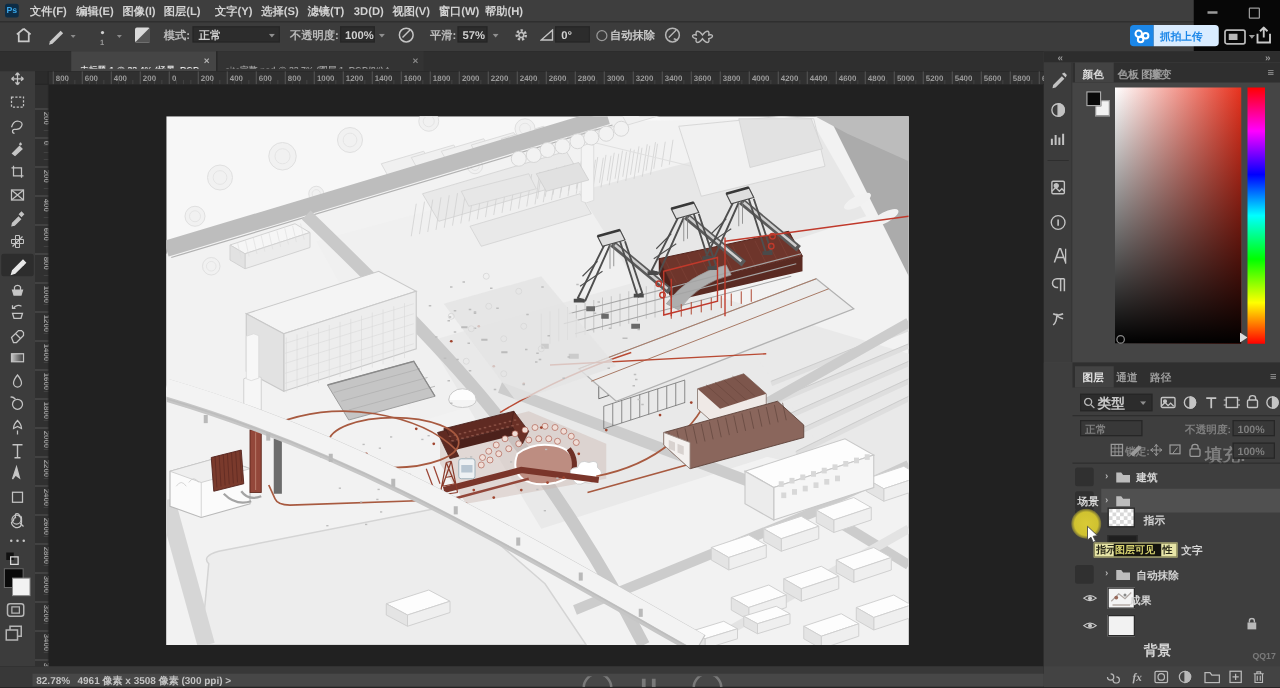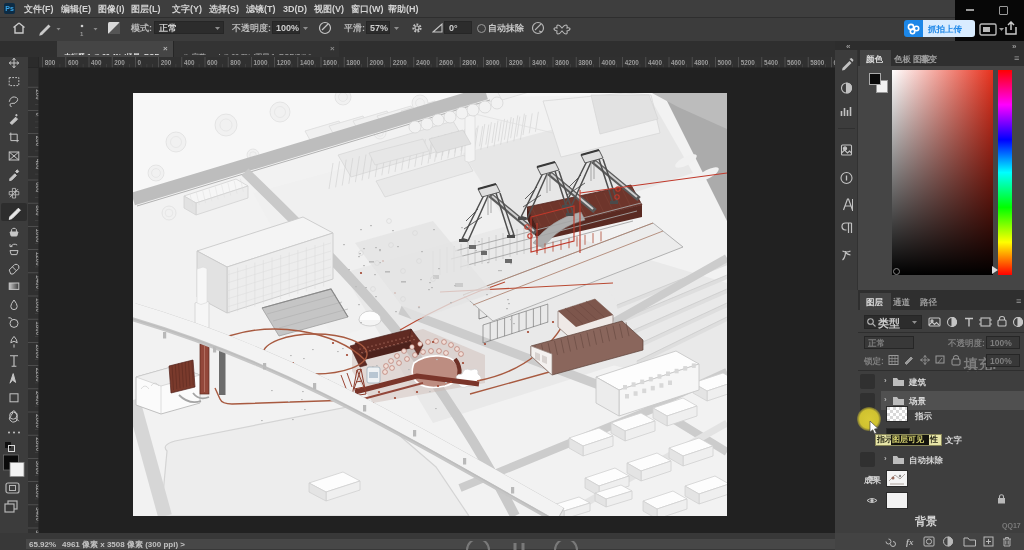--- a/index.html
+++ b/index.html
@@ -1203,21 +1203,21 @@
 <circle cx="90" cy="7" r="4.5"></circle>
         <path d="M90 2.5 a4.5 4.5 0 0 1 0 9z" fill="#c5c5c5"></path>
 </g>
     </svg>
 <div class="abs" style="left:858px;top:332px;width:166px;height:0.8px;background:#2e2e2e"></div>
 <div class="abs" style="left:864px;top:336px;width:50px;height:13px;background:#383838;border:1px solid #262626;box-sizing:border-box;"></div>
 <span class="abs t" style="left:868px;top:339px;color:#7e7e7e;font-size:8.5px">正常</span>
 <span class="abs t" style="left:948px;top:339px;color:#7e7e7e;font-size:8.5px">不透明度:</span>
 <div class="abs" style="left:986px;top:336px;width:34px;height:13px;background:#383838;border:1px solid #262626;box-sizing:border-box;"></div>
 <span class="abs t" style="left:990px;top:339px;color:#7e7e7e;font-size:8.5px">100%</span>
-<span class="abs t" style="left:864px;top:357px;color:#7e7e7e;font-size:8.5px">锁定:</span>
+<span class="abs t" style="left:900px;top:357px;color:#7e7e7e;font-size:8.5px">锁定:</span>
 <svg class="abs" style="left:888px;top:354px" width="75" height="12" viewBox="0 0 75 12">
 <g stroke="#9a9a9a" stroke-width="1" fill="none">
 <rect x="1" y="1.5" width="9" height="9"></rect>
         <path d="M1 4.5 h9 M1 7.5 h9 M4 1.5 v9 M7 1.5 v9" stroke-width="0.7"></path>
 <path d="M17 9 l6 -6 1.5 1.5 -6 6z" fill="#9a9a9a"></path>
 <path d="M37 1.5 v9 M32.5 6 h9 M37 1.5 l-1.5 2 M37 1.5 l1.5 2 M37 10.5 l-1.5 -2 M37 10.5 l1.5 -2 M32.5 6 l2 -1.5 M32.5 6 l2 1.5 M41.5 6 l-2 -1.5 M41.5 6 l-2 1.5" stroke-width="0.8"></path>
 <rect x="48" y="2" width="8" height="7"></rect>
         <path d="M50 9 l4 -5" stroke-width="0.8"></path>
 <rect x="64" y="5" width="8" height="6" rx="1"></rect>
         <path d="M65.5 5 v-1.5 a2.5 2 0 0 1 5 0 V5"></path>
@@ -1232,21 +1232,21 @@
     <svg class="abs" style="left:892px;top:376px" width="13" height="11">
       <path d="M1 2 h4 l1.5 2 H12 v6 H1z" fill="#bdbdbd"></path>
     </svg>
     <span class="abs t" style="left:909px;top:378px;color:#d5d5d5;font-size:8.5px">建筑</span>
 <div class="abs" style="left:881px;top:391px;width:143px;height:19px;background:#505050;"></div>
     <div class="abs" style="left:860px;top:393px;width:15px;height:15px;background:#303030;border-radius:2px"></div>
     <span class="abs t" style="left:884px;top:396px;color:#b5b5b5;font-size:8px">›</span>
     <svg class="abs" style="left:892px;top:395px" width="13" height="11">
       <path d="M1 2 h4 l1.5 2 H12 v6 H1z" fill="#bdbdbd"></path>
     </svg>
-    <span class="abs t" style="left:909px;top:397px;color:#d5d5d5;font-size:8.5px">场景</span>
+    <span class="abs t" style="left:862px;top:397px;color:#d5d5d5;font-size:8.5px">场景</span>
 <div class="abs" style="left:860px;top:407px;width:15px;height:15px;background:#303030;border-radius:2px"></div>
 <div class="abs" style="left:886px;top:406px;width:22px;height:16px;border:1px solid #2a2a2a;box-sizing:border-box;background:
 repeating-conic-gradient(#ffffff 0% 25%, #d8d8d8 0% 50%) 0 0/6px 6px;"></div>
 <span class="abs t" style="left:915px;top:412px;color:#d5d5d5;font-size:8.5px">指示</span>
 <div class="abs" style="left:886px;top:428px;width:22px;height:16px;background:#1f1f1f;border:1px solid #2a2a2a;"></div>
 <span class="abs t" style="left:945px;top:436px;color:#d5d5d5;font-size:8.5px">文字</span>
 <div class="abs" style="left:875px;top:434px;width:67px;height:12px;background:#e8e6a8;border:1px solid #8a885a;box-sizing:border-box;"></div>
 <div class="abs" style="left:891px;top:435px;width:38px;height:10px;background:#14140e;"></div>
 <span class="abs" style="left:877px;top:436px;color:#2a2a1a;font-size:8px;line-height:1">指示</span>
 <span class="abs" style="left:892px;top:436px;color:#d8d470;font-size:8px;line-height:1">图层可见</span>
@@ -1261,21 +1261,21 @@
       <path d="M1 4.5 Q6 0.5 11 4.5 Q6 8.5 1 4.5z" fill="none" stroke="#c9c9c9" stroke-width="1"></path>
       <circle cx="6" cy="4.5" r="1.6" fill="#c9c9c9"></circle>
     </svg>
 <div class="abs" style="left:886px;top:470px;width:22px;height:17px;background:#f4f4f4;border:1px solid #2a2a2a;box-sizing:border-box;"></div>
 <svg class="abs" style="left:887px;top:471px" width="20" height="15">
       <path d="M2 10 L8 4 L13 8 L18 3" stroke="#b0a8a4" stroke-width="1" fill="none"></path>
       <circle cx="6" cy="7" r="1.5" fill="#9a6a5a"></circle>
       <circle cx="13" cy="5" r="1.2" fill="#8a8a8a"></circle>
       <path d="M3 13 h14" stroke="#c5beba" stroke-width="1.5"></path>
     </svg>
-<span class="abs t" style="left:864px;top:476px;color:#d5d5d5;font-size:8.5px">成果</span>
+<span class="abs t" style="left:904px;top:476px;color:#d5d5d5;font-size:8.5px">成果</span>
 <svg class="abs" style="left:866px;top:496px" width="12" height="9">
       <path d="M1 4.5 Q6 0.5 11 4.5 Q6 8.5 1 4.5z" fill="none" stroke="#c9c9c9" stroke-width="1"></path>
       <circle cx="6" cy="4.5" r="1.6" fill="#c9c9c9"></circle>
     </svg>
 <div class="abs" style="left:886px;top:492px;width:22px;height:17px;background:#f2f2f2;border:1px solid #2a2a2a;box-sizing:border-box;"></div>
 <span class="abs t" style="left:915px;top:516px;color:#d5d5d5;font-size:11px">背景</span>
 <svg class="abs" style="left:997px;top:494px" width="9" height="10">
       <rect x="1" y="4" width="7" height="5.5" fill="#b9b9b9"></rect>
       <path d="M2.5 4 V2.8 a2 2 0 0 1 4 0 V4" fill="none" stroke="#b9b9b9" stroke-width="1.1"></path>
     </svg>
@@ -1292,21 +1292,21 @@
         <circle cx="45" cy="5.5" r="2.6"></circle>
 <circle cx="64" cy="5.5" r="4.5"></circle>
         <path d="M64 1 v9 a4.5 4.5 0 0 0 0 -9" fill="#b9b9b9"></path>
 <path d="M80 2 h4 l1.5 2 h6 v6 h-11.5z"></path>
 <rect x="100" y="1" width="9" height="9"></rect>
         <path d="M104.5 3 v5 M102 5.5 h5"></path>
 <path d="M119 3 h8 M120 3 v7 h6 v-7 M121.5 3 v-1.5 h3 V3 M121.8 4.5 v4 M124.2 4.5 v4" stroke-width="0.9"></path>
 </g>
     </svg>
 <div class="abs" style="left:26px;top:539px;width:809px;height:10px;background:#474747;"></div>
-<span class="abs t" style="left:29px;top:541px;color:#c2c2c2;font-size:8px">65.92%</span>
+<span class="abs t" style="left:29px;top:541px;color:#c2c2c2;font-size:8px">82.78%</span>
 <span class="abs t" style="left:62px;top:541px;color:#c2c2c2;font-size:8px">4961 像素 x 3508 像素 (300 ppi)  &gt;</span>
 <svg class="abs" style="left:455px;top:541px" width="140" height="9" viewBox="0 0 140 9">
 <g stroke="#8f8f8f" stroke-width="2" fill="none" opacity="0.7">
 <path d="M12 9 a11 11 0 0 1 22 0"></path>
         <path d="M60 9 v-7 m8 0 v7" stroke-width="3"></path>
         <path d="M100 9 a11 11 0 0 1 22 0"></path>
 </g>
     </svg>
 </div>
 </body></html>

